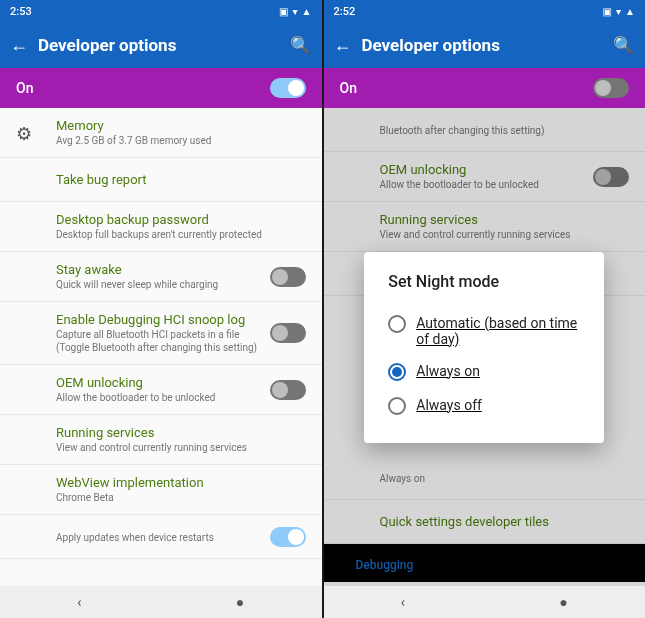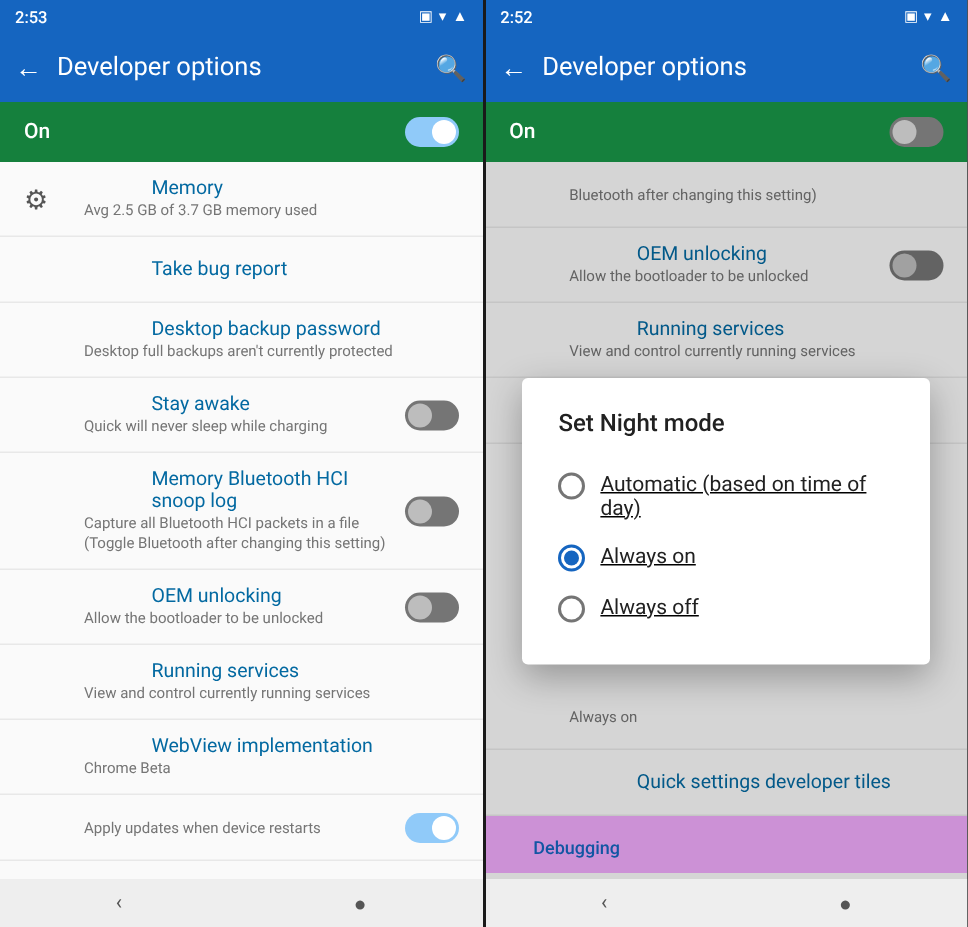--- a/index.html
+++ b/index.html
@@ -45,28 +45,28 @@
       gap: 10px;
     }
     .back-arrow {
       color: white;
       font-size: 18px;
       cursor: pointer;
     }
     .header-title {
       color: white;
       font-size: 17px;
-      font-weight: 400;
+      font-weight: 700;
       flex: 1;
     }
     .search-icon { color: white; font-size: 17px; }
 
     
     .on-bar {
-      background: #15803d;
+      background: #a21caf;
       display: flex;
       align-items: center;
       justify-content: space-between;
       padding: 0 16px;
       height: 40px;
       gap: 35px;
     }
     .on-label { color: white; font-size: 14px; font-weight: 500; }
 
     
@@ -109,23 +109,22 @@
       position: absolute;
       left: 16px;
       top: 50%;
       transform: translateY(-50%);
       font-size: 18px;
       color: #555;
     }
     .setting-text { flex: 1; }
     .setting-title {
       font-size: 13px;
-      color: #0369a1;
+      color: #4d7c0f;
       font-weight: 400;
-      margin-left: 45px;
     }
     .setting-subtitle {
       font-size: 10px;
       color: #757575;
       margin-top: 1px;
       line-height: 1.3;
     }
 
     
     .nav-bar {
@@ -164,21 +163,21 @@
       top: 0; left: 0; right: 0; bottom: 0;
       display: flex;
       align-items: center;
       justify-content: center;
       z-index: 10;
     }
     .dialog {
       background: white;
       border-radius: 4px;
       padding: 20px 24px;
-      width: 272px;
+      width: 240px;
       box-shadow: 0 8px 24px rgba(0,0,0,0.3);
     }
     .dialog-title {
       font-size: 16px;
       font-weight: 500;
       color: #212121;
       margin-bottom: 16px;
     }
     .radio-option {
       display: flex;
@@ -275,21 +274,21 @@
         <div class="setting-title">Stay awake</div>
         <div class="setting-subtitle">Quick will never sleep while charging</div>
       </div>
       <div class="toggle off">
         <div class="toggle-knob"></div>
       </div>
     </div>
 
     <div class="setting-item">
       <div class="setting-text">
-        <div class="setting-title">Memory Bluetooth HCI snoop log</div>
+        <div class="setting-title">Enable Debugging HCI snoop log</div>
         <div class="setting-subtitle">Capture all Bluetooth HCI packets in a file (Toggle Bluetooth after changing this setting)</div>
       </div>
       <div class="toggle off">
         <div class="toggle-knob"></div>
       </div>
     </div>
 
     <div class="setting-item">
       <div class="setting-text">
         <div class="setting-title">OEM unlocking</div>
@@ -388,21 +387,21 @@
       <div class="setting-item">
         <div class="setting-text">
           <div class="setting-subtitle">Always on</div>
         </div>
       </div>
       <div class="setting-item">
         <div class="setting-text">
           <div class="setting-title">Quick settings developer tiles</div>
         </div>
       </div>
-      <div style="padding: 6px 16px; background:#f0abfc;">
+      <div style="padding: 6px 16px; background:#000000;">
         <div class="section-label">Debugging</div>
       </div>
       <div class="setting-item">
         
         
       </div>
 
     </div>
 
     <div class="dialog-overlay">

